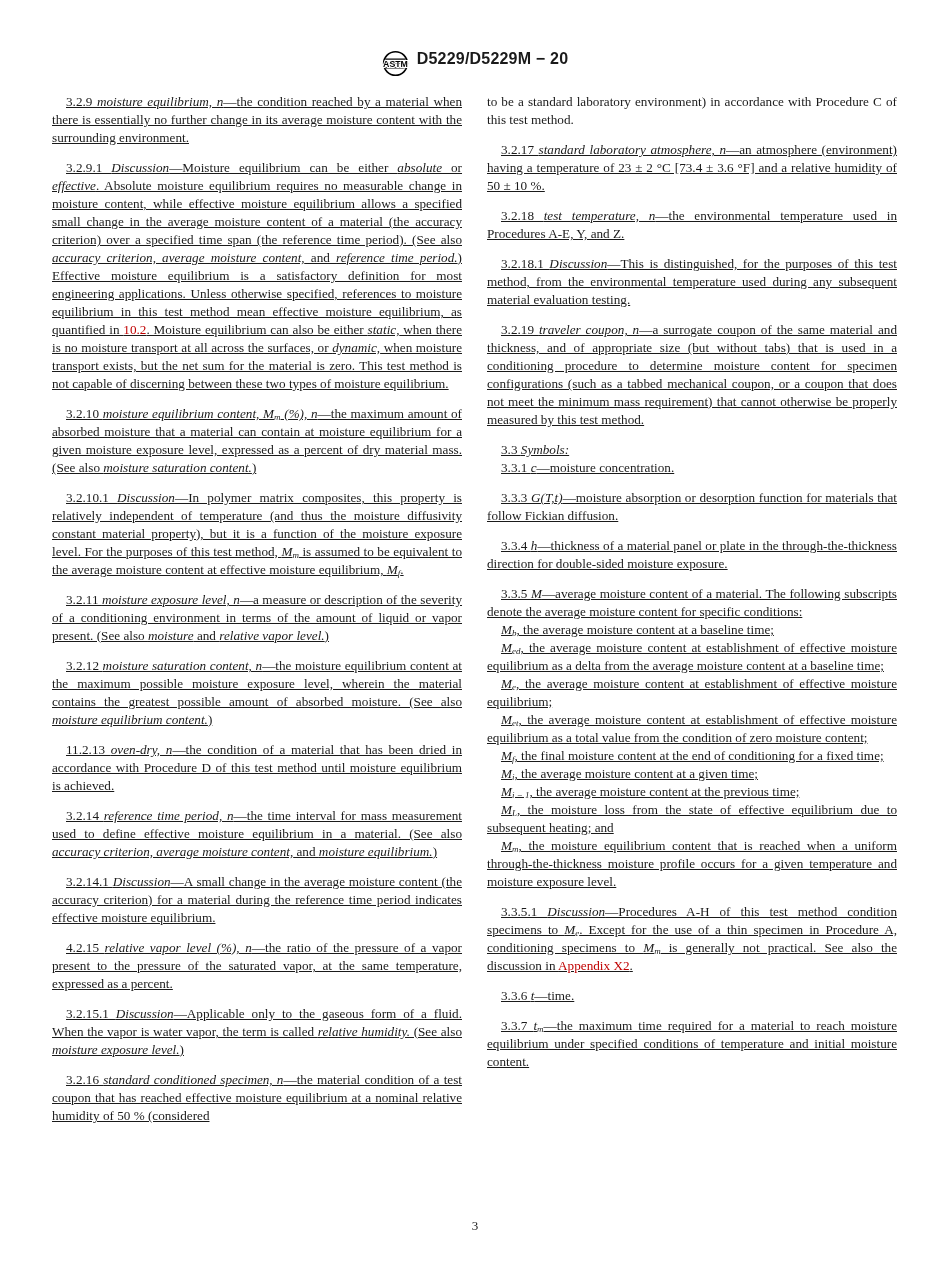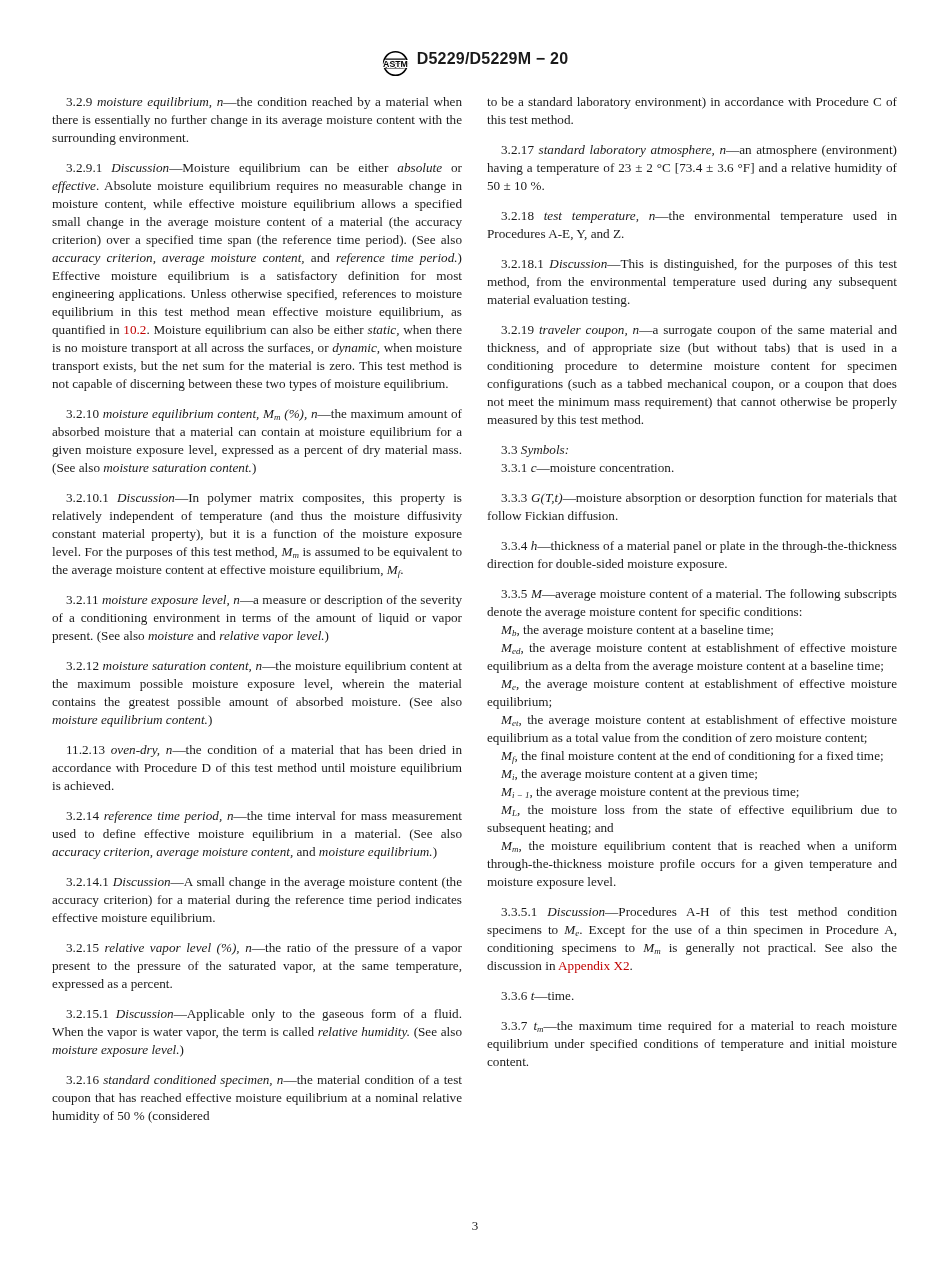--- a/index.html
+++ b/index.html
@@ -28,21 +28,21 @@
   }
   .col {
     width: 410px;
     text-align: justify;
     font-size: 13.2px;
     line-height: 18px;
     hyphens: auto;
   }
   .para { margin: 0; }
   .para.gap { margin-top: 12px; }
-  .para.ind { text-indent: 14px; }
+  .para.ind { text-indent: 14px; text-decoration: underline; }
   .it  { font-style: italic; }
   .sub { font-size: 68%; vertical-align: -0.22em; line-height: 0; }
   .ref { color: var(--link, #c00000); }
 
   .doc-footer {
     position: absolute; bottom: 38px; left: 0; width: 100%;
     text-align: center; font-size: 13px;
   }
 </style>
 </head>
@@ -67,21 +67,21 @@
     <section class="col" id="col-left">
         <p class="para ind"><span>3.2.9 </span><span class="it">moisture equilibrium, n</span><span>—the condition reached by a material when there is essentially no further change in its average moisture content with the surrounding environment.</span></p>
         <p class="para ind gap"><span>3.2.9.1 </span><span class="it">Discussion</span><span>—Moisture equilibrium can be either </span><span class="it">absolute</span><span> or </span><span class="it">effective</span><span>. Absolute moisture equilibrium requires no measurable change in moisture content, while effective moisture equilibrium allows a specified small change in the average moisture content of a material (the accuracy criterion) over a specified time span (the reference time period). (See also </span><span class="it">accuracy criterion, average moisture content,</span><span> and </span><span class="it">reference time period.</span><span>) Effective moisture equilibrium is a satisfactory definition for most engineering applications. Unless otherwise specified, references to moisture equilibrium in this test method mean effective moisture equilibrium, as quantified in </span><span class="ref">10.2</span><span>. Moisture equilibrium can also be either </span><span class="it">static,</span><span> when there is no moisture transport at all across the surfaces, or </span><span class="it">dynamic,</span><span> when moisture transport exists, but the net sum for the material is zero. This test method is not capable of discerning between these two types of moisture equilibrium.</span></p>
         <p class="para ind gap"><span>3.2.10 </span><span class="it">moisture equilibrium content, M</span><span class="it sub">m</span><span class="it"> (%), n</span><span>—the maximum amount of absorbed moisture that a material can contain at moisture equilibrium for a given moisture exposure level, expressed as a percent of dry material mass. (See also </span><span class="it">moisture saturation content.</span><span>)</span></p>
         <p class="para ind gap"><span>3.2.10.1 </span><span class="it">Discussion</span><span>—In polymer matrix composites, this property is relatively independent of temperature (and thus the moisture diffusivity constant material property), but it is a function of the moisture exposure level. For the purposes of this test method, </span><span class="it">M</span><span class="it sub">m</span><span> is assumed to be equivalent to the average moisture content at effective moisture equilibrium, </span><span class="it">M</span><span class="it sub">f</span><span>.</span></p>
         <p class="para ind gap"><span>3.2.11 </span><span class="it">moisture exposure level, n</span><span>—a measure or description of the severity of a conditioning environment in terms of the amount of liquid or vapor present. (See also </span><span class="it">moisture</span><span> and </span><span class="it">relative vapor level.</span><span>)</span></p>
         <p class="para ind gap"><span>3.2.12 </span><span class="it">moisture saturation content, n</span><span>—the moisture equilibrium content at the maximum possible moisture exposure level, wherein the material contains the greatest possible amount of absorbed moisture. (See also </span><span class="it">moisture equilibrium content.</span><span>)</span></p>
         <p class="para ind gap"><span>11.2.13 </span><span class="it">oven-dry, n</span><span>—the condition of a material that has been dried in accordance with Procedure D of this test method until moisture equilibrium is achieved.</span></p>
         <p class="para ind gap"><span>3.2.14 </span><span class="it">reference time period, n</span><span>—the time interval for mass measurement used to define effective moisture equilibrium in a material. (See also </span><span class="it">accuracy criterion, average moisture content,</span><span> and </span><span class="it">moisture equilibrium.</span><span>)</span></p>
         <p class="para ind gap"><span>3.2.14.1 </span><span class="it">Discussion</span><span>—A small change in the average moisture content (the accuracy criterion) for a material during the reference time period indicates effective moisture equilibrium.</span></p>
-        <p class="para ind gap"><span>3.2.15 </span><span class="it">relative vapor level (%), n</span><span>—the ratio of the pressure of a vapor present to the pressure of the saturated vapor, at the same temperature, expressed as a percent.</span></p>
+        <p class="para ind gap"><span>4.2.15 </span><span class="it">relative vapor level (%), n</span><span>—the ratio of the pressure of a vapor present to the pressure of the saturated vapor, at the same temperature, expressed as a percent.</span></p>
         <p class="para ind gap"><span>3.2.15.1 </span><span class="it">Discussion</span><span>—Applicable only to the gaseous form of a fluid. When the vapor is water vapor, the term is called </span><span class="it">relative humidity.</span><span> (See also </span><span class="it">moisture exposure level.</span><span>)</span></p>
         <p class="para ind gap"><span>3.2.16 </span><span class="it">standard conditioned specimen, n</span><span>—the material condition of a test coupon that has reached effective moisture equilibrium at a nominal relative humidity of 50 % (considered</span></p>
       </section>
     <section class="col" id="col-right">
         <p class="para"><span>to be a standard laboratory environment) in accordance with Procedure C of this test method.</span></p>
         <p class="para ind gap"><span>3.2.17 </span><span class="it">standard laboratory atmosphere, n</span><span>—an atmosphere (environment) having a temperature of 23 ± 2 °C [73.4 ± 3.6 °F] and a relative humidity of 50 ± 10 %.</span></p>
         <p class="para ind gap"><span>3.2.18 </span><span class="it">test temperature, n</span><span>—the environmental temperature used in Procedures A-E, Y, and Z.</span></p>
         <p class="para ind gap"><span>3.2.18.1 </span><span class="it">Discussion</span><span>—This is distinguished, for the purposes of this test method, from the environmental temperature used during any subsequent material evaluation testing.</span></p>
         <p class="para ind gap"><span>3.2.19 </span><span class="it">traveler coupon, n</span><span>—a surrogate coupon of the same material and thickness, and of appropriate size (but without tabs) that is used in a conditioning procedure to determine moisture content for specimen configurations (such as a tabbed mechanical coupon, or a coupon that does not meet the minimum mass requirement) that cannot otherwise be properly measured by this test method.</span></p>
         <p class="para ind gap"><span>3.3 </span><span class="it">Symbols:</span></p>

